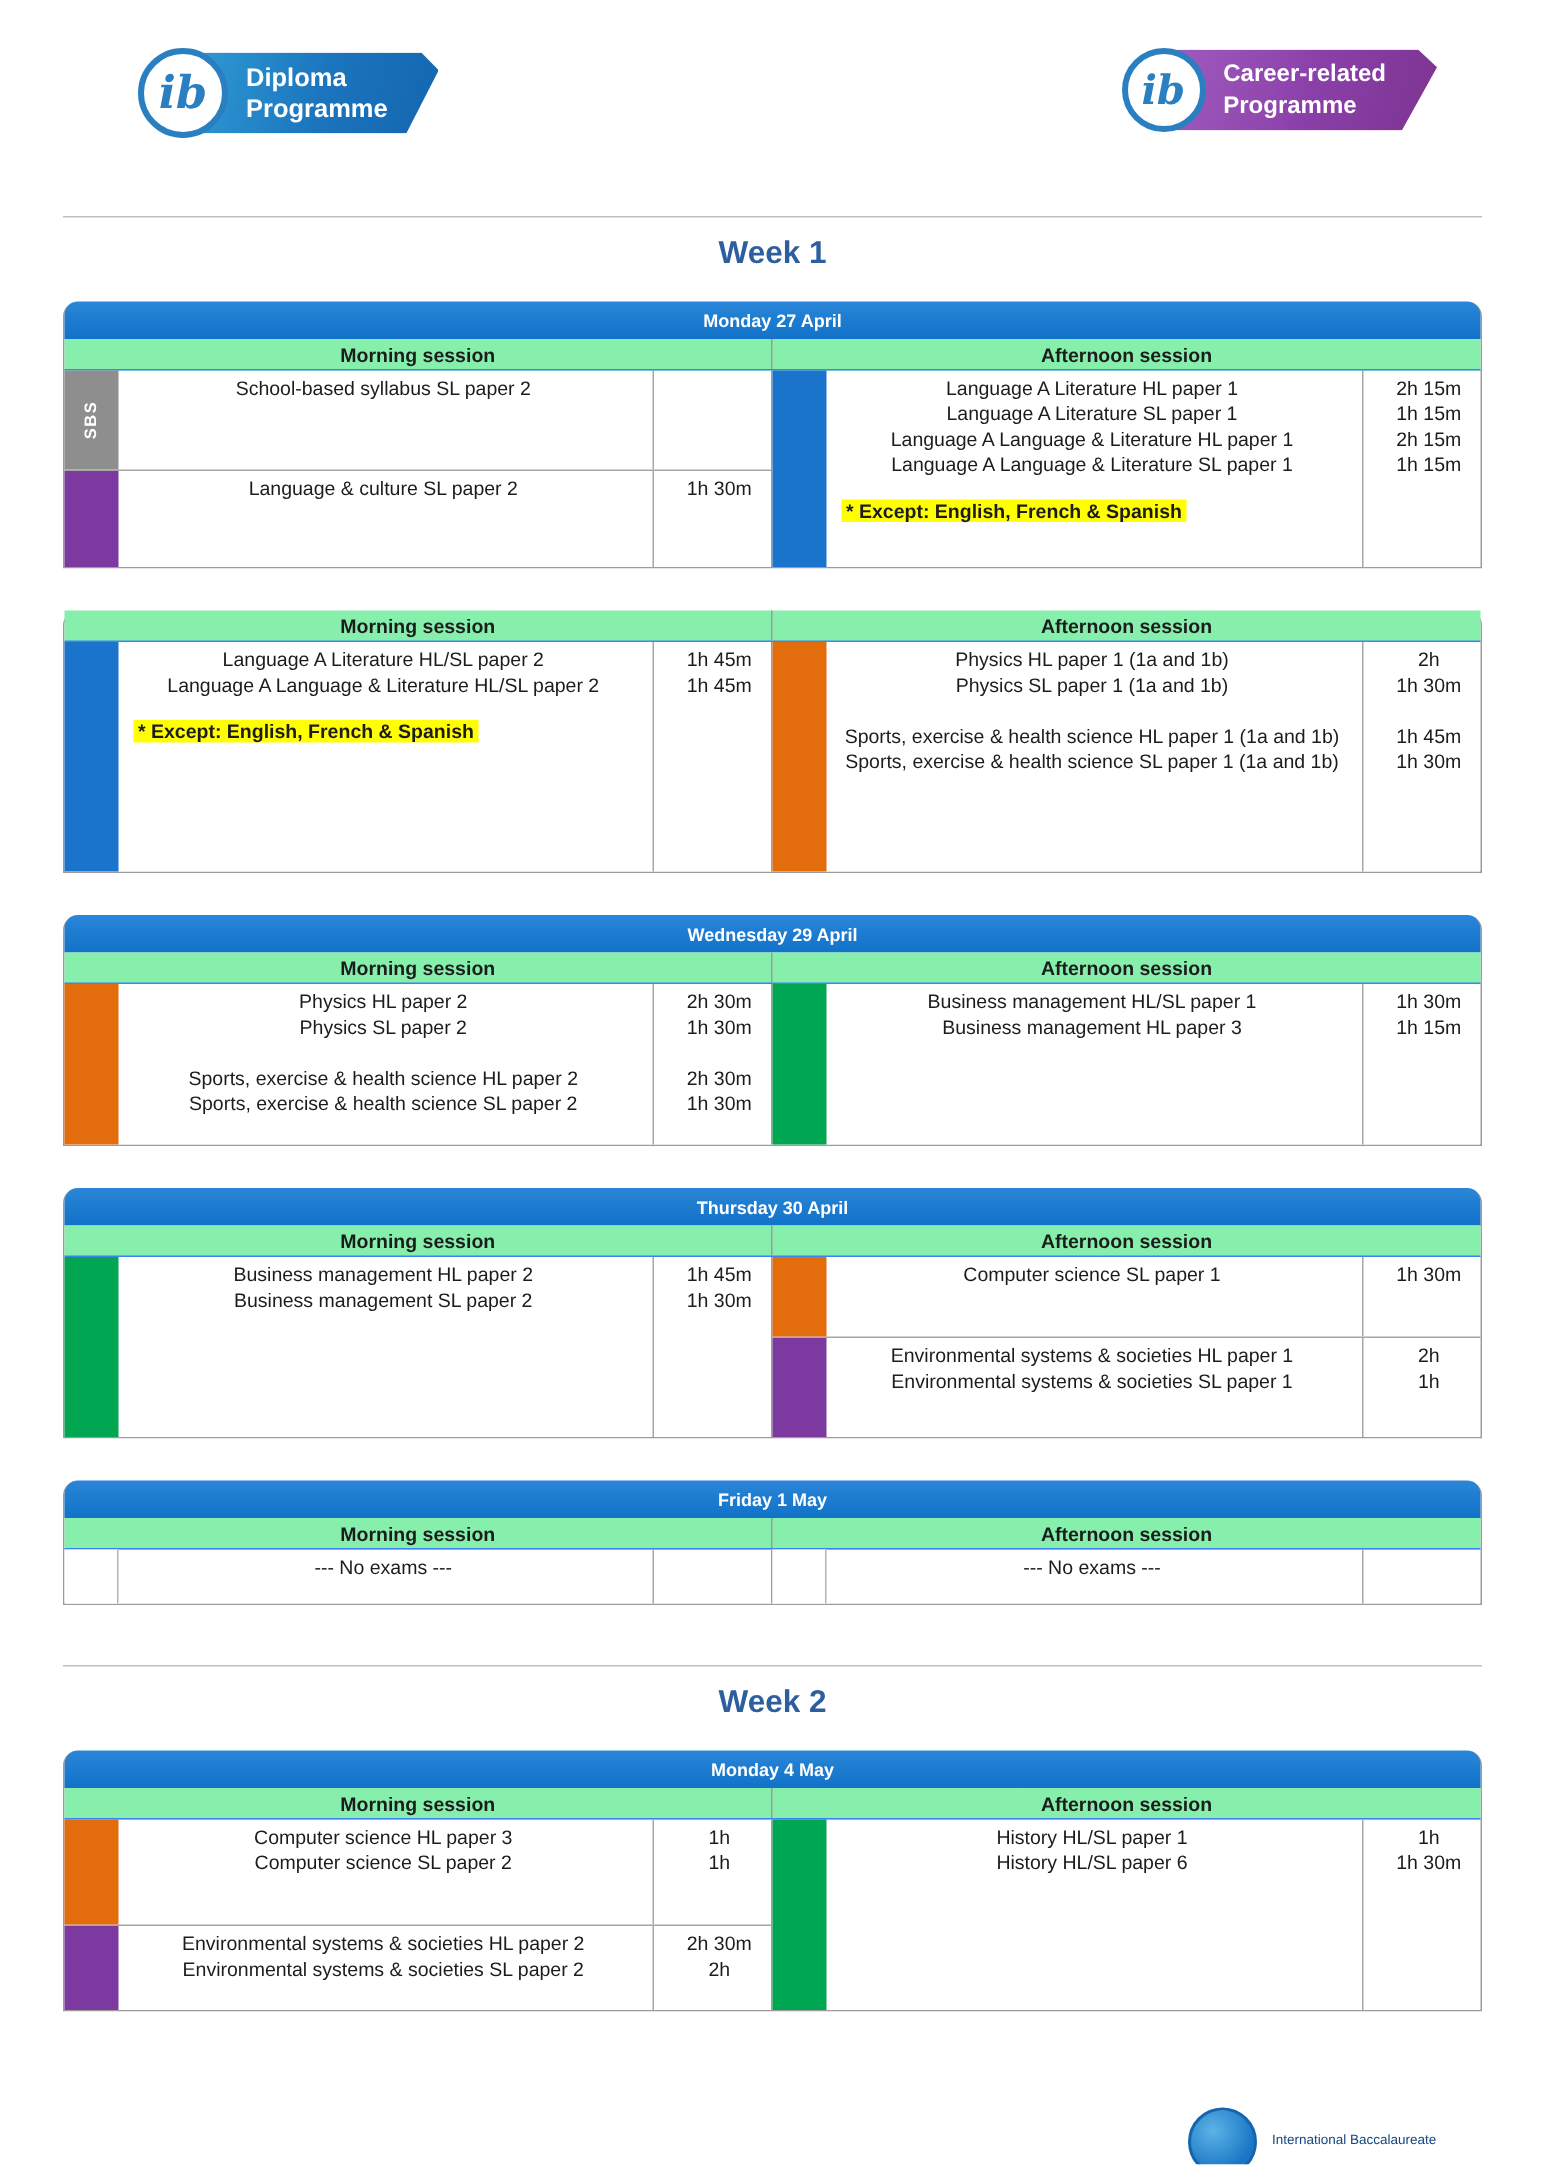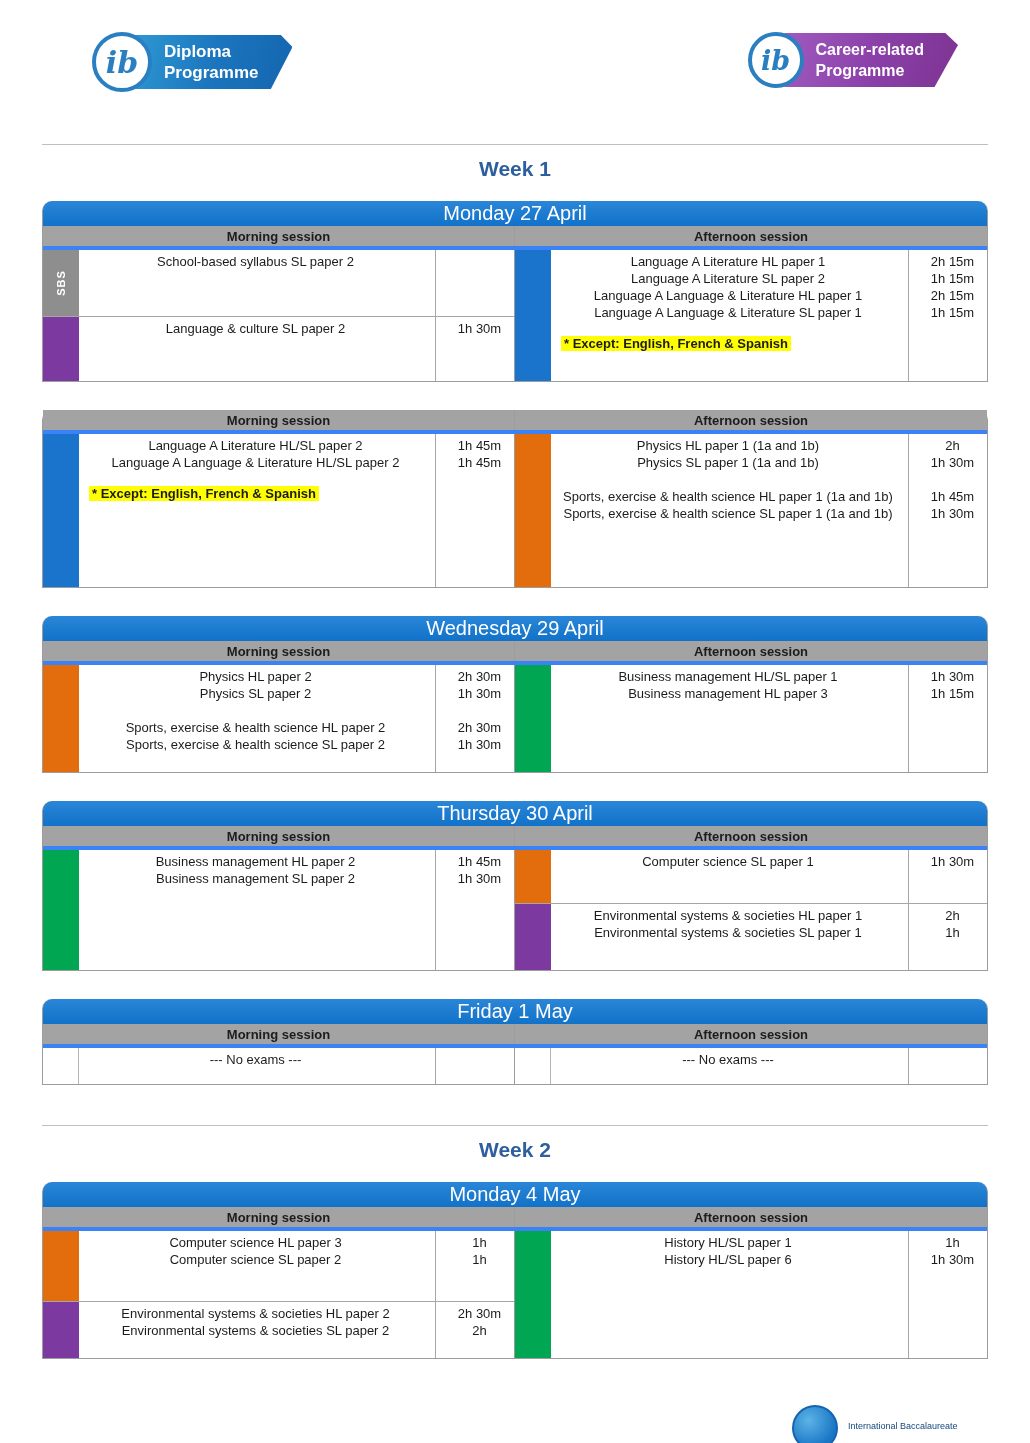--- a/index.html
+++ b/index.html
@@ -27,25 +27,25 @@
   }
   .banner.dp { background:linear-gradient(105deg,#2f9bd4 0%, #1b74bd 55%, #1466b0 100%); }
   .logo.crp .ib-circle { width:56px; height:56px; font-size:27px; }
   .banner.crp { background:linear-gradient(105deg,#a05cc0 0%, #8a3fa8 55%, #7d3491 100%); font-size:16px; }
   
   .rule { height:1px; background:#bfbfbf; margin:44px 42px 0; border:none; }
   .week + .week .rule { margin-top:40px; }
   .week-title { text-align:center; font-size:21px; font-weight:bold; color:var(--week-title,#2d5f9f); margin:12px 0 20px; }
   .day { width:946px; margin:0 auto 28px; border:1px solid #9c9c9c; border-top:none; border-radius:10px 10px 0 0; background:#fff; }
   .date-head {
-    height:25px; border-radius:9px 9px 0 0; color:#fff; font-weight:normal; font-size:20px;
+    height:25px; border-radius:9px 9px 0 0; color:#fff; font-weight:bold; font-size:12px;
     display:flex; align-items:center; justify-content:center;
     background:linear-gradient(var(--header-blue-light,#2a86d8), var(--header-blue,#1172c8));
   }
-  .sess-heads { display:flex; border-bottom:4px solid #3b82f6; background:#a3a3a3; }
+  .sess-heads { display:flex; border-bottom:1px solid #3b82f6; background:#86efac; }
   .sess-head { width:50%; text-align:center; font-weight:bold; font-size:13px; padding:3px 0 2px; }
   .sess-head:first-child { border-right:1px solid #9c9c9c; }
   .body { display:flex; align-items:stretch; }
   .half { width:50%; display:flex; flex-direction:column; }
   .half.morning { border-right:1px solid #9c9c9c; }
   .block { display:flex; flex:1 1 auto; }
   .block + .block { border-top:1px solid #a6a6a6; }
   .bar { flex:0 0 36px; position:relative; }
   .bar.none { background:#fff; border-right:1px solid #b5b5b5; }
   .bar-label {
@@ -137,21 +137,21 @@
                 </div>
               </div>
             </div>
             <div class="half afternoon">
               <div class="block">
                 <div class="bar" style="background: rgb(27, 116, 204);"></div>
                 <div class="content"><div class="vline"></div><div class="exam-row">
                     <div class="exam-name">Language A Literature HL paper 1</div>
                     <div class="exam-dur">2h 15m</div>
                   </div><div class="exam-row">
-                    <div class="exam-name">Language A Literature SL paper 2</div>
+                    <div class="exam-name">Language A Literature SL paper 1</div>
                     <div class="exam-dur">1h 15m</div>
                   </div><div class="exam-row">
                     <div class="exam-name">Language A Language &amp; Literature HL paper 1</div>
                     <div class="exam-dur">2h 15m</div>
                   </div><div class="exam-row">
                     <div class="exam-name">Language A Language &amp; Literature SL paper 1</div>
                     <div class="exam-dur">1h 15m</div>
                   </div><div class="note">* Except: English, French &amp; Spanish</div></div>
               </div>
             </div>

